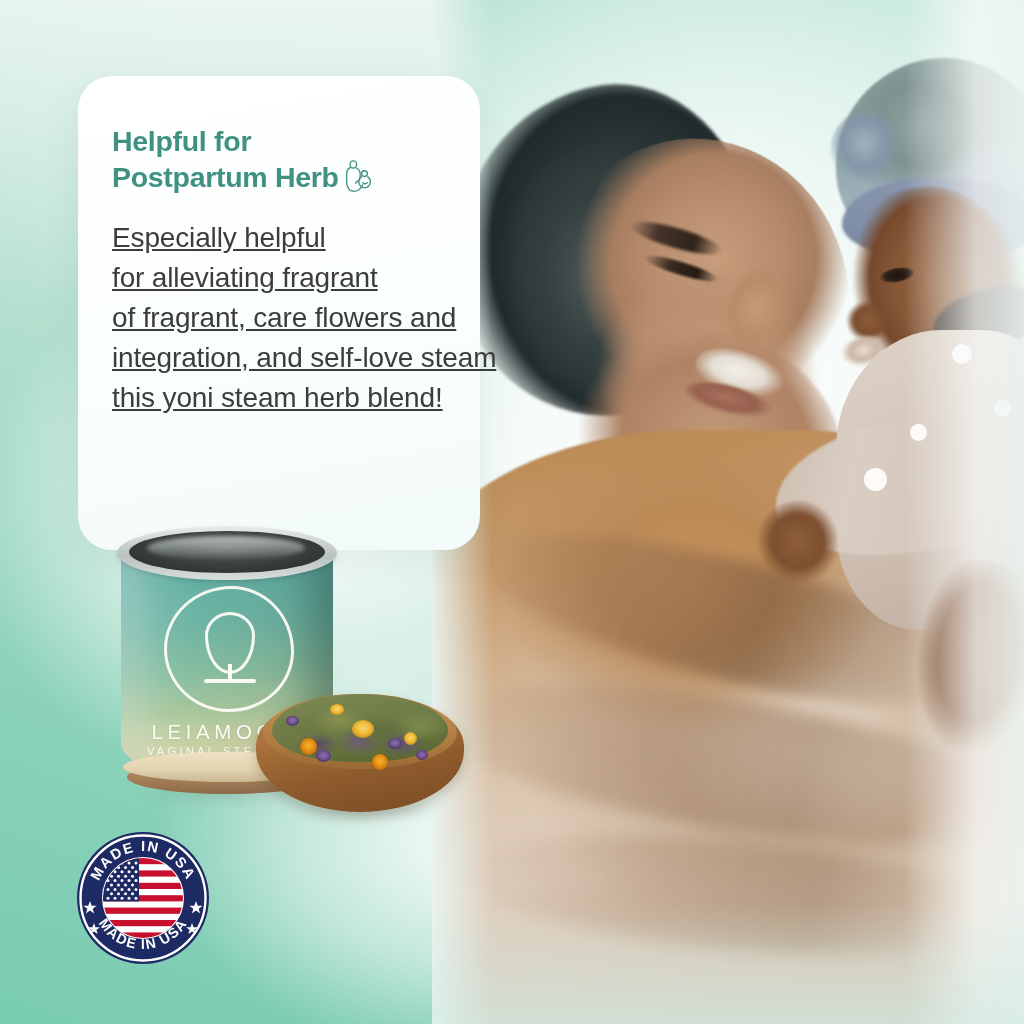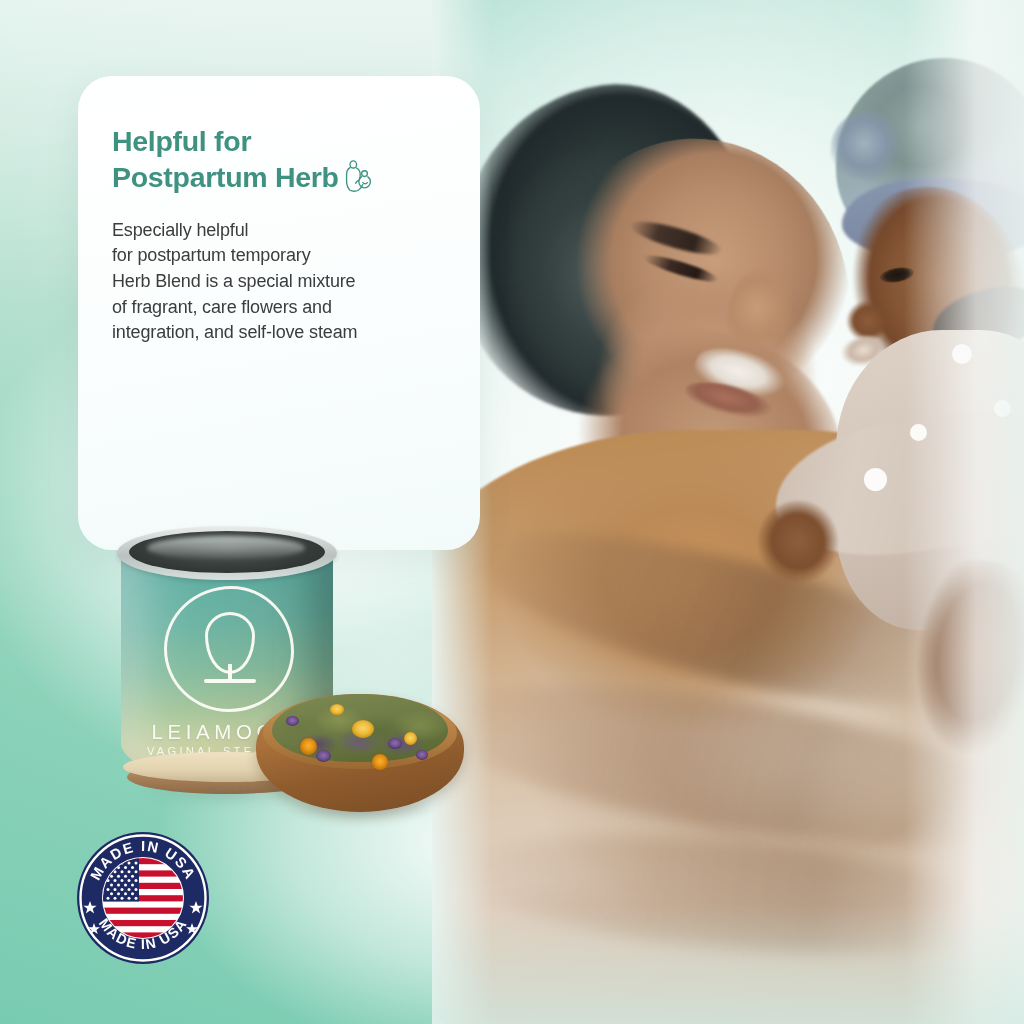--- a/index.html
+++ b/index.html
@@ -250,23 +250,24 @@
     letter-spacing:-.3px;
     position:relative;
   }
   .heading .line { display:block; white-space:nowrap; }
   .mother-icon {
     display:inline-block; vertical-align:-6px; margin-left:6px;
   }
   .body-copy {
     margin-top:17px;
     color:#3b3c3e;
-    font-size:18px;
+    font-size:28px;
     line-height:1.43;
     letter-spacing:-.15px;
+    text-decoration:underline;
   }
   .body-copy .line { display:block; white-space:nowrap; }
 
   
   .tin { position:absolute; left:113px; top:520px; width:228px; height:268px; }
   .tin-body {
     position:absolute; left:8px; top:28px; width:212px; height:232px;
     background:
       linear-gradient(175deg, #5fada2 0%, #62b0a4 14%, #6fb5a4 34%, #86bda0 52%, #a8c79c 68%, #cdd4a6 82%, #e6dcb7 92%, #efe2c2 100%);
     border-radius:10px 10px 46% 46% / 8px 8px 16% 16%;
@@ -464,24 +465,24 @@
                 <path d="M6.3 31.6c2.2 1 5 .8 7.3-.6 2.1-1.3 3.5-3.3 4.1-5.4"></path>
                 <path d="M22.4 14.6c0 1.6-1.3 2.9-2.9 2.9s-2.9-1.3-2.9-2.9 1.3-2.9 2.9-2.9 2.9 1.3 2.9 2.9z"></path>
                 <path d="M16.4 17.8c-1.6.9-2.6 2.7-2.6 4.8 0 3.4 2.6 6.2 5.8 6.2s5.8-2.8 5.8-6.2c0-2.1-1-3.9-2.6-4.8"></path>
                 <path d="M17.8 23.6c.6.7 1.4 1.1 2.3 1.1s1.7-.4 2.3-1.1"></path>
                 <path d="M13.9 21.4c-1.6.4-2.8 1.5-3.2 2.9"></path>
               </g>
             </svg></span></span>
     </div>
     <div class="body-copy">
       <span class="line">Especially helpful</span>
-      <span class="line">for postpartum temporary</span>
-      <span class="line">Herb Blend is a special  mixture</span>
+      <span class="line">for alleviating fragrant</span>
       <span class="line">of fragrant, care flowers and</span>
       <span class="line">integration, and  self-love steam</span>
+      <span class="line">this yoni steam herb blend!</span>
     </div>
   </div>
 
   <div class="tin nosel">
     <div class="tin-shadow"></div>
     <div class="tin-base"></div>
     <div class="tin-body">
       <div class="tin-gradshift"></div>
       <div class="logo-circle"></div>
       <div class="logo-drop"></div>

